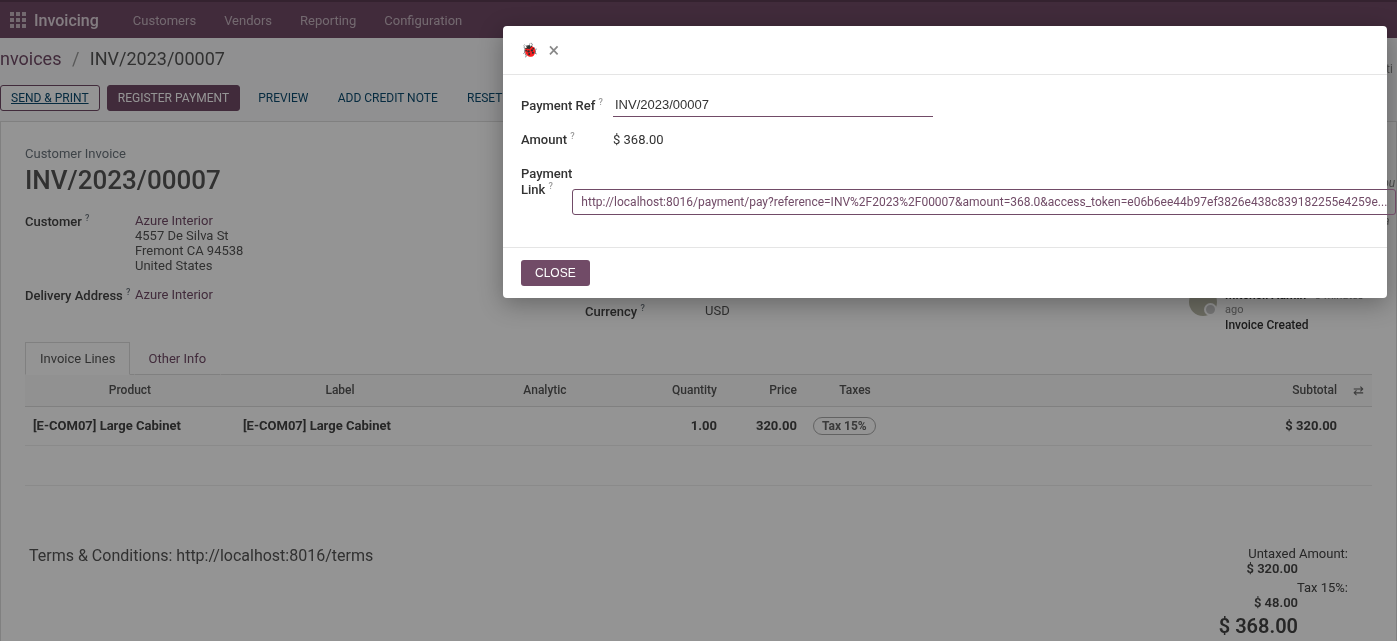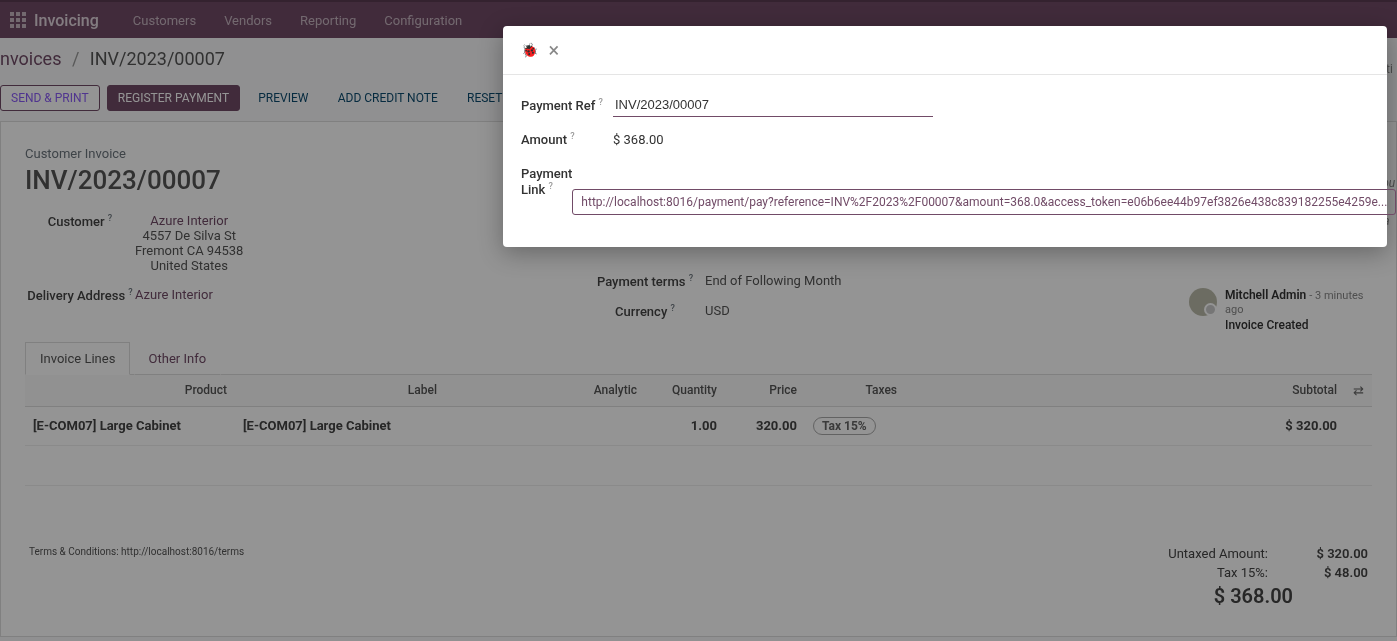--- a/index.html
+++ b/index.html
@@ -67,34 +67,34 @@
 .btn {
   display: inline-block;
   padding: 5px 10px;
   font-size: 12px;
   border: 1px solid transparent;
   border-radius: 3px;
   cursor: pointer;
   margin-right: 4px;
   text-transform: uppercase;
 }
-.btn-outline { border-color: #714B67; color: #8b5cf6; background: #fff; }
+.btn-outline { border-color: #714B67; color: #0c4a6e; background: #fff; text-decoration: underline; }
 .btn-primary { background: #714B67; color: #fff; border-color: #714B67; }
 .btn-plain { color: #0c4a6e; background: transparent; }
 
 
 .sheet {
   background: #fff;
   border: 1px solid #ddd;
   padding: 24px;
   margin: 0 0 0 0;
 }
 .small-muted { color: #6c757d; font-size: 13px; }
 .invoice-no { font-size: 26px; color: #555; font-weight: 500; margin-top: 4px; margin-bottom: 18px; }
-.field-row { display: flex; margin-bottom: 14px; font-size: 13px; text-align: center; }
+.field-row { display: flex; margin-bottom: 14px; font-size: 13px; }
 .field-label { color: #444; font-weight: 500; width: 110px; }
 .field-label sup { color: #6c757d; font-size: 9px; }
 .field-value { color: #714B67; }
 .field-value .addr { color: #555; display: block; }
 
 .two-col { display: flex; }
 .col-left { width: 560px; }
 .col-right { flex: 1; }
 
 
@@ -115,21 +115,21 @@
   color: #714B67;
 }
 
 
 .invoice-table {
   width: 100%;
   border-collapse: collapse;
   margin-top: -1px;
 }
 .invoice-table th {
-  text-align: right;
+  text-align: center;
   font-weight: 500;
   font-size: 12px;
   color: #555;
   padding: 8px 8px;
   border-top: 1px solid #ddd;
   border-bottom: 1px solid #ddd;
   background: #fafafa;
 }
 .invoice-table th.num { text-align: right; }
 .invoice-table td {
@@ -150,23 +150,23 @@
 }
 .settings-icon { font-size: 13px; color: #666; cursor: pointer; }
 
 
 .footer-row {
   display: flex;
   justify-content: space-between;
   margin-top: 60px;
   padding: 0 4px;
 }
-.terms { color: #555; font-size: 10px; }
+.terms { color: #555; font-size: 16px; }
 .totals { text-align: right; font-size: 13px; color: #444; }
-.totals .trow { display: flex; justify-content: center; margin-bottom: 4px; }
+.totals .trow { display: flex; justify-content: flex-start; margin-bottom: 4px; flex-direction: column; }
 .totals .tlbl { width: 150px; text-align: right; padding-right: 20px; }
 .totals .tval { width: 80px; text-align: right; font-weight: 600; }
 .totals .grand .tlbl { font-size: 16px; }
 .totals .grand .tval { font-size: 20px; font-weight: 600; }
 
 
 .log-panel {
   position: absolute;
   right: 8px;
   top: 280px;
@@ -434,13 +434,16 @@
       <div class="mvalue">$ 368.00</div>
     </div>
     <div class="mrow" style="align-items:stretch">
       <div class="mlabel" style="padding-top:5px"><span>Payment Link</span> <sup>?</sup></div>
       <div class="link-row">
         <div class="link-input">http://localhost:8016/payment/pay?reference=INV%2F2023%2F00007&amp;amount=368.0&amp;access_token=e06b6ee44b97ef3826e438c839182255e4259e...</div>
 
       </div>
     </div>
   </div>
+  <div class="modal-footer">
+    <button class="close-btn">CLOSE</button>
+  </div>
 </div>
 
 </body></html>

